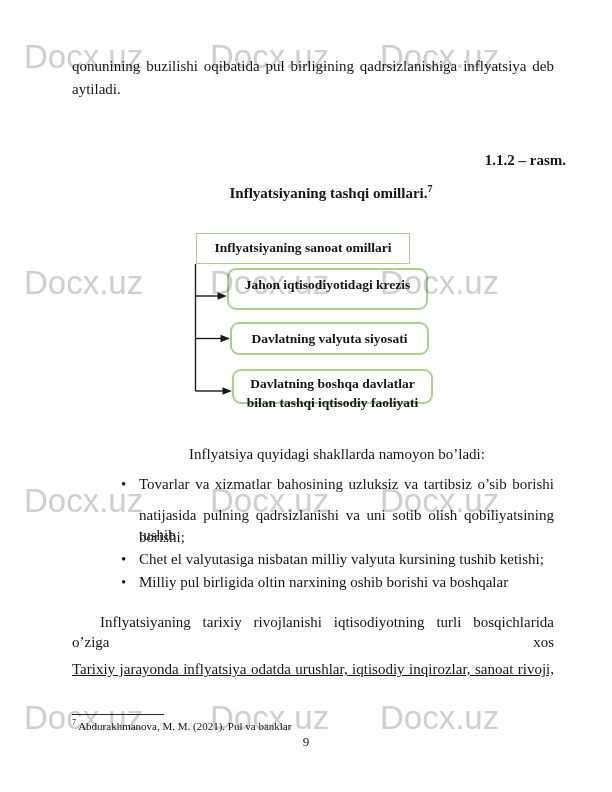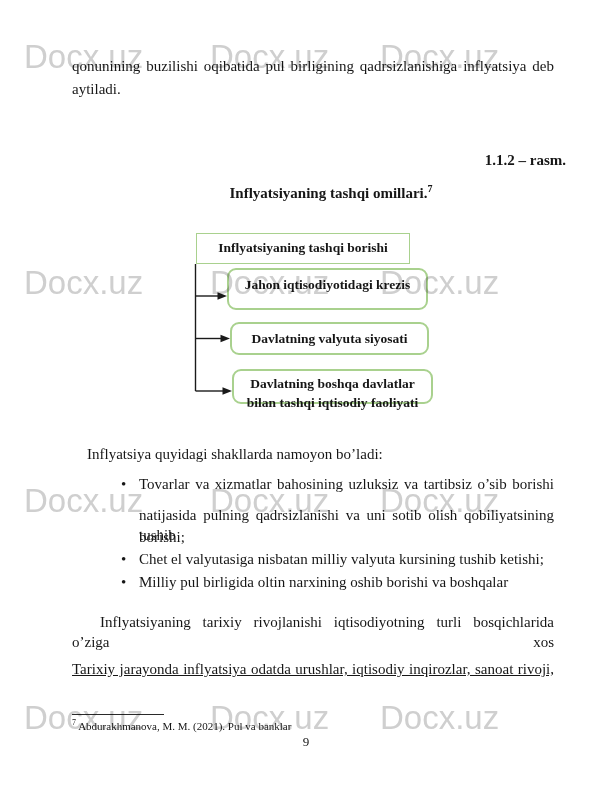--- a/index.html
+++ b/index.html
@@ -41,21 +41,21 @@
     border:2px solid #a9d18e; border-radius:9px;
     font-weight:bold; font-size:13.5px; text-align:center; color:#161616;
     box-sizing:border-box;
   }
   .dbox.root { left:196px; top:233px; width:214px; height:31px; border-width:1.5px; border-radius:0; line-height:28px; }
   .dbox.c1 { left:227px; top:268px; width:201px; height:42px; line-height:29px; }
   .dbox.c2 { left:230px; top:322px; width:199px; height:33px; line-height:29px; }
   .dbox.c3 { left:232px; top:369px; width:201px; height:35px; line-height:19px; padding:3px 6px 0 6px; }
   .connector { position:absolute; left:0; top:0; width:612px; height:792px; }
 
-  .intro { top:444px; left:87px; width:460px; }
+  .intro { top:444px; left:107px; width:460px;text-align:center; }
 
   .bullet-marker { position:absolute; left:121px; width:12px; font-size:15px; line-height:20px; }
   .bm1{top:474px;} .bm2{top:549px;} .bm3{top:572px;}
   .btext { left:139px; width:415px; }
   .b1l1{top:474px;} .b1l2{top:505px;} .b1l3{top:527px;}
   .b2{top:549px;} .b3{top:572px;}
 
   .p2l1{top:612px; text-indent:28px;} .p2l2{top:635px;} .p2l3{top:659px;text-decoration:underline;}
 
   .fn-sep { position:absolute; left:72px; top:714px; width:92px; border-top:1px solid #2a2a2a; }
@@ -79,21 +79,21 @@
     <svg class="connector" viewBox="0 0 612 792" xmlns="http://www.w3.org/2000/svg">
       <path d="M195.5 264 V391" stroke="#1a1a1a" stroke-width="1.4" fill="none"></path>
       <path d="M195.5 296 H218" stroke="#1a1a1a" stroke-width="1.4" fill="none"></path>
       <polygon points="227,296 217.5,292.2 217.5,299.8" fill="#1a1a1a"></polygon>
       <path d="M195.5 338.5 H221" stroke="#1a1a1a" stroke-width="1.4" fill="none"></path>
       <polygon points="230,338.5 220.5,334.7 220.5,342.3" fill="#1a1a1a"></polygon>
       <path d="M195.5 391 H223" stroke="#1a1a1a" stroke-width="1.4" fill="none"></path>
       <polygon points="232,391 222.5,387.2 222.5,394.8" fill="#1a1a1a"></polygon>
     </svg>
 
-    <div class="dbox root">Inflyatsiyaning tashqi borishi</div>
+    <div class="dbox root">Inflyatsiyaning sanoat omillari</div>
     <div class="dbox c1">Jahon iqtisodiyotidagi krezis</div>
     <div class="dbox c2">Davlatning valyuta siyosati</div>
     <div class="dbox c3">Davlatning boshqa davlatlar bilan tashqi iqtisodiy faoliyati</div>
 
     <div class="line intro">Inflyatsiya quyidagi shakllarda namoyon bo’ladi:</div>
 
     <div class="bullet-marker bm1">•</div>
     <div class="line btext just b1l1">Tovarlar va xizmatlar bahosining uzluksiz va tartibsiz o’sib borishi</div>
     <div class="line btext just b1l2">natijasida pulning qadrsizlanishi va uni sotib olish qobiliyatsining tushib</div>
     <div class="line btext b1l3">borishi;</div>

